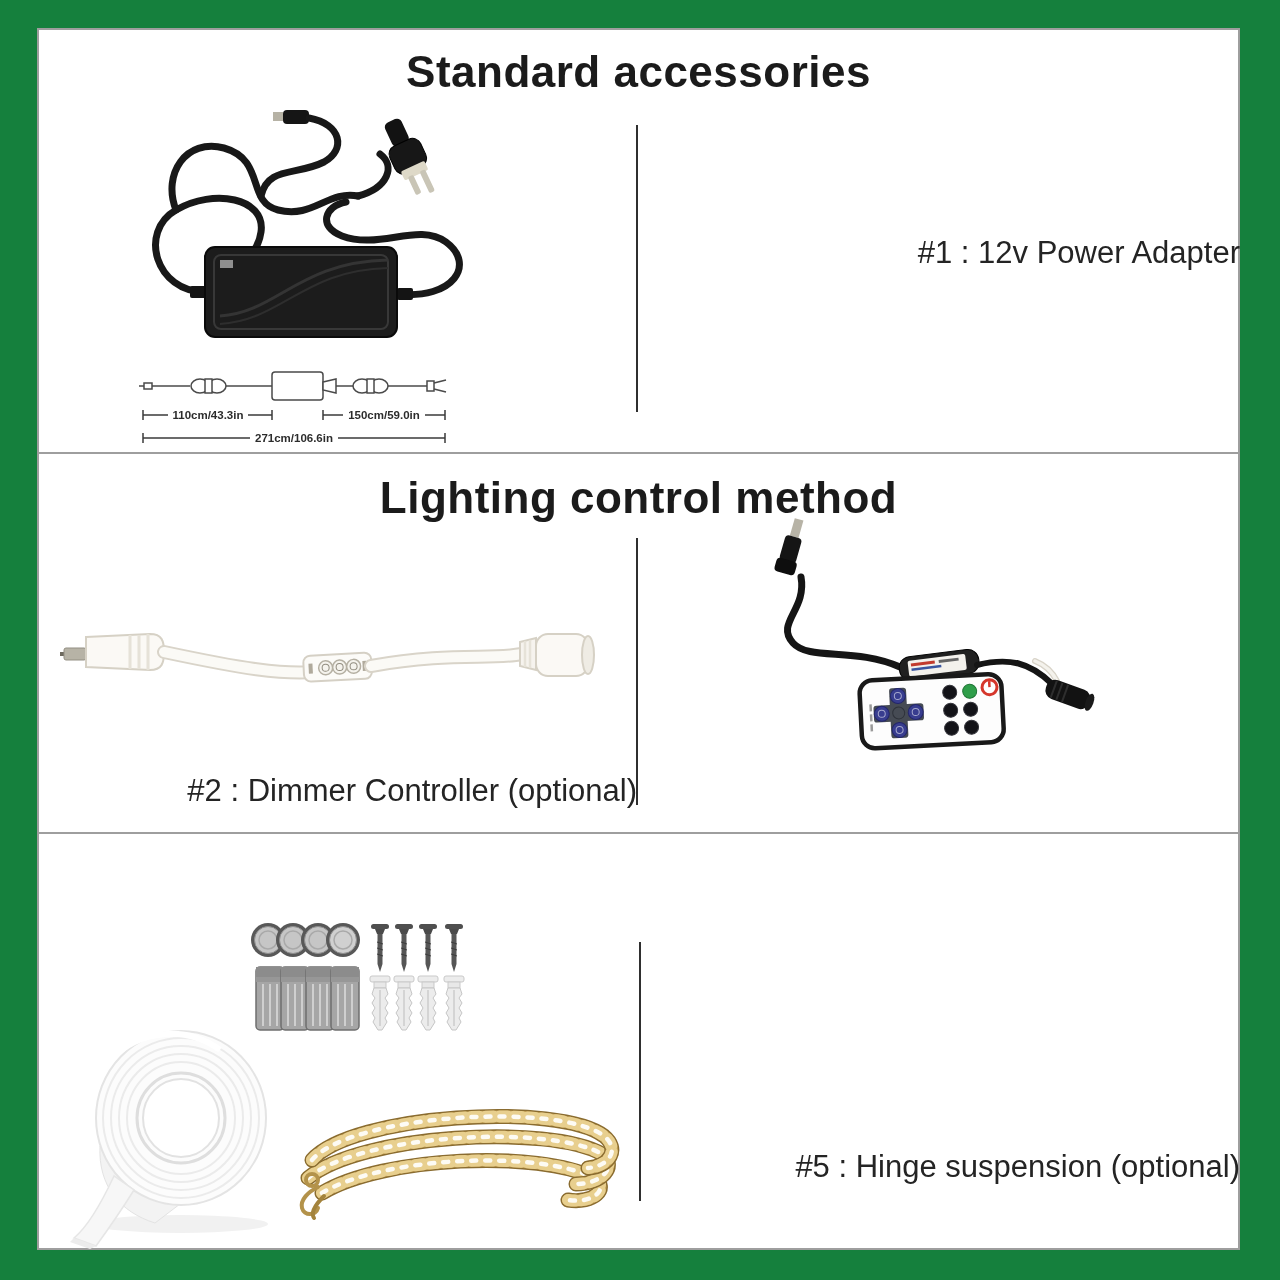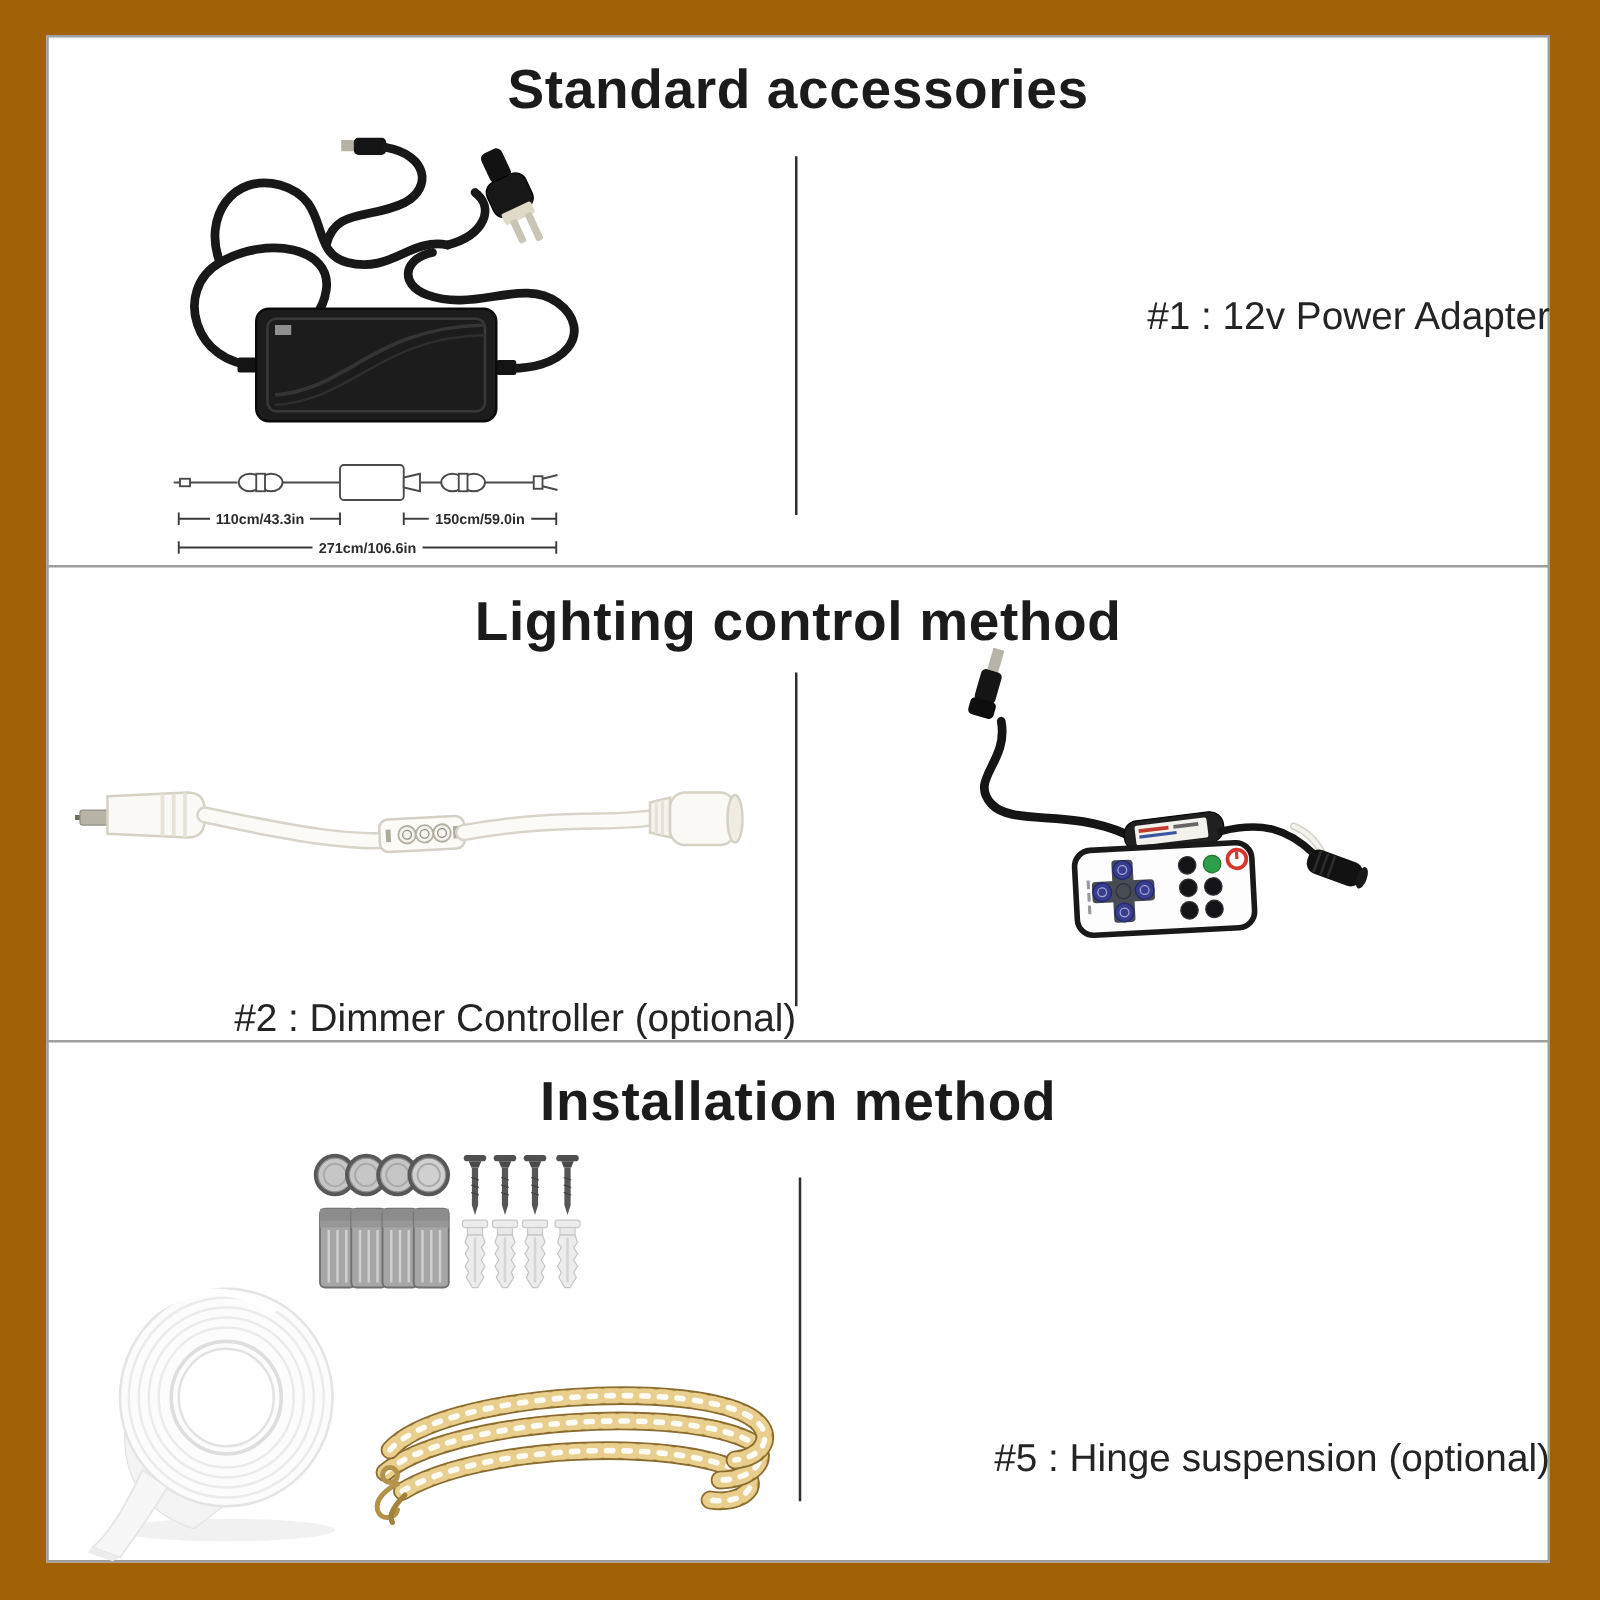--- a/index.html
+++ b/index.html
@@ -1,36 +1,36 @@
 <!DOCTYPE html>
 <html><head>
 <meta charset="utf-8">
 <style>
   html,body { margin:0; padding:0; background:#ffffff; }
   .canvas {
-    position:relative; width:1280px; height:1280px; background:#a16207;
+    position:relative; width:1280px; height:1280px; background:#15803d;
     font-family:"Liberation Sans", sans-serif; overflow:hidden;
   }
   .frame {
     position:absolute; left:37px; top:28px; width:1203px; height:1222px;
     border:2px solid #9e9e9e; box-sizing:border-box; background:#ffffff;
   }
   .sec-title {
     position:absolute; left:37px; width:1203px; margin:0; text-align:center;
     font-size:44px; line-height:48px; font-weight:bold; color:#1b1b1b; letter-spacing:0.5px;
   }
   .caption {
     position:absolute; width:600px; text-align:right;
     font-size:31px; line-height:38px; color:#242424;
   }
   .h-div { position:absolute; left:37px; width:1203px; height:2px; background:#9e9e9e; }
   .v-div { position:absolute; width:2px; background:#2f2f2f; }
   #title-1 { top:48px; }   #title-2 { top:474px; }  #title-3 { top:858px; }
   #caption-1 { left:640px; top:234px; }
-  #caption-2 { left:37px;  top:796px; }
+  #caption-2 { left:37px;  top:772px; }
   #caption-3 { left:640px; top:772px; }
   #caption-4 { left:640px; top:977px; }
   #caption-5 { left:640px; top:1148px; }
   #hdiv-1 { top:452px; }  #hdiv-2 { top:832px; }
   #vdiv-1 { left:636px; top:125px; height:287px; }
   #vdiv-2 { left:636px; top:538px; height:267px; }
   #vdiv-3 { left:639px; top:942px; height:259px; }
   .photo { position:absolute; }
   #adapter-photo  { left:128px; top:110px; }
   #measure-diagram{ left:138px; top:366px; }
@@ -213,21 +213,20 @@
           <circle cx="130" cy="13" r="7.5" fill="#ffffff" stroke="#d5372c" stroke-width="3"></circle>
           <line x1="130" y1="7" x2="130" y2="13" stroke="#d5372c" stroke-width="2.5"></line>
         </g>
       </g>
     </g>
   </svg>
 
 
   <div class="h-div" id="hdiv-2"></div>
 
-  <h1 class="sec-title" id="title-3">Installation method</h1>
 
   <svg class="photo" id="hardware-photo" width="222" height="118" viewBox="0 0 222 118">
     <g>
       <g transform="translate(18,22)">
           <circle r="17" fill="#585858"></circle>
           <circle r="13.5" fill="#c6c6c6" stroke="#8e8e8e"></circle>
           <circle r="9" fill="none" stroke="#a9a9a9" stroke-width="1.5"></circle>
         </g>
       <g transform="translate(43,22)">
           <circle r="17" fill="#585858"></circle>

